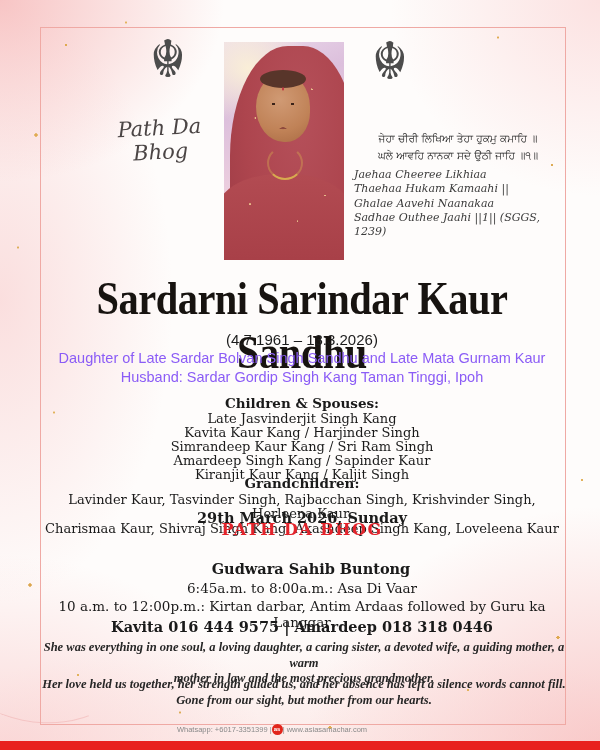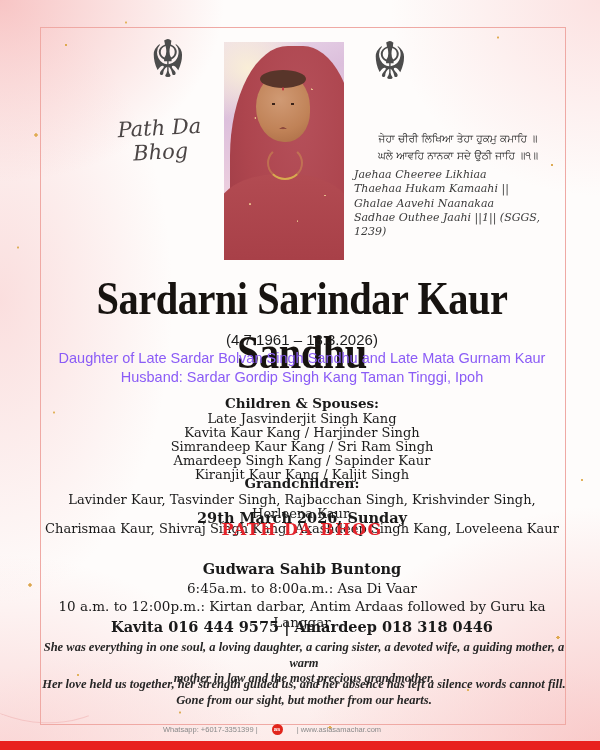--- a/index.html
+++ b/index.html
@@ -95,32 +95,32 @@
   .dates{top:331px;font-size:15px;font-weight:normal;color:#1c1c1c;}
   .rel{font-size:14.5px;color:#8b5cf6;}
   .daughter{top:350px;} .husband{top:369px;}
   .serifb{font-family:"DejaVu Serif",serif;color:#1a1a1a;}
   .children{top:396px;font-size:13px;line-height:14px;}
   .children .hd,.grand .hd{font-size:13.5px;font-weight:bold;margin-bottom:2px;}
   .grand{top:476px;font-size:13px;line-height:14.5px;}
   .pre{white-space:pre-line;}
   .event-hd{top:520px;font-size:16px;font-weight:bold;letter-spacing:1.5px;color:#e3232b;}
   .event-date{top:509px;font-size:14.5px;font-weight:bold;}
-  .venue{top:560px;font-size:14.5px;font-weight:bold;}
+  .venue{top:560px;font-size:14.5px;font-weight:bold;margin-left:9px;}
   .sched1{top:580px;font-size:13.5px;}
   .sched2{top:598px;font-size:13.5px;}
   .contacts{top:618px;font-size:14.5px;font-weight:bold;}
   .quote{left:34px;width:540px;text-align:center;font-family:"Liberation Serif",serif;
          font-style:italic;font-weight:bold;font-size:12.5px;line-height:15.5px;
          color:#262626;white-space:pre-line;}
   .quote1{top:640px;} .quote2{top:677px;}
 
   
   .footer{top:724px;left:0;width:544px;text-align:center;font-size:7.5px;
-          color:#8a8a8a;display:flex;align-items:center;justify-content:center;gap:14px;}
+          color:#8a8a8a;display:flex;align-items:center;justify-content:center;gap:0;}
   .as-logo{display:inline-block;width:11px;height:11px;border-radius:50%;
            background:#e1251b;color:#fff;font-size:6px;font-weight:bold;
            line-height:11px;text-align:center;}
   .redbar{top:741px;left:0;width:600px;height:9px;background:#e8211e;}
 </style>
 </head>
 <body>
 
 <div class="bg-decor"></div>
 <div class="swirl s1"></div>

